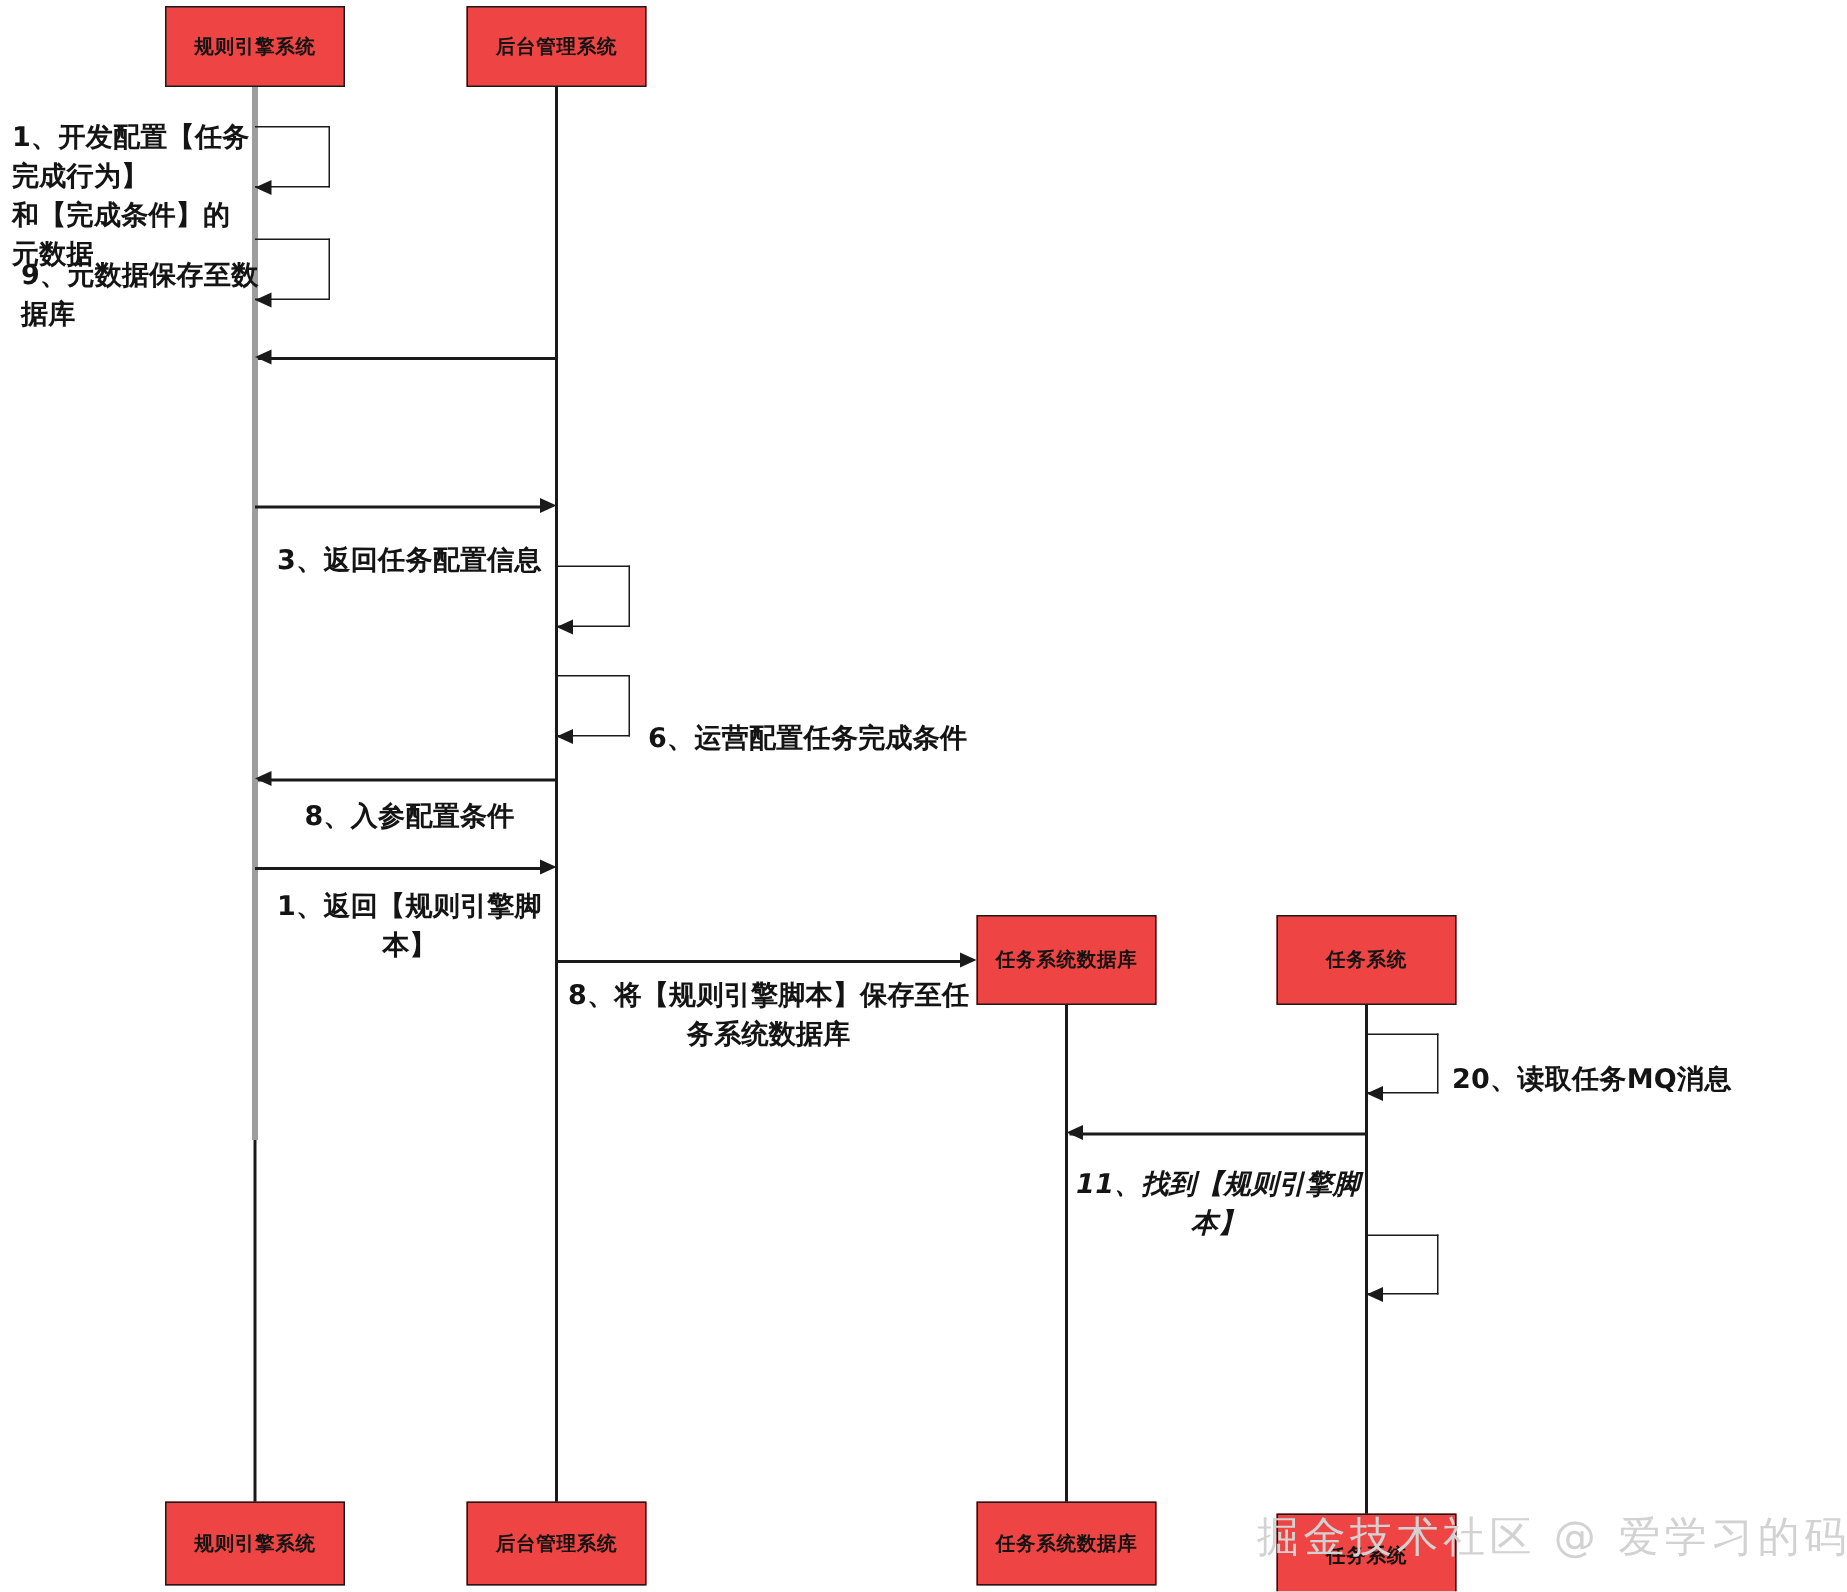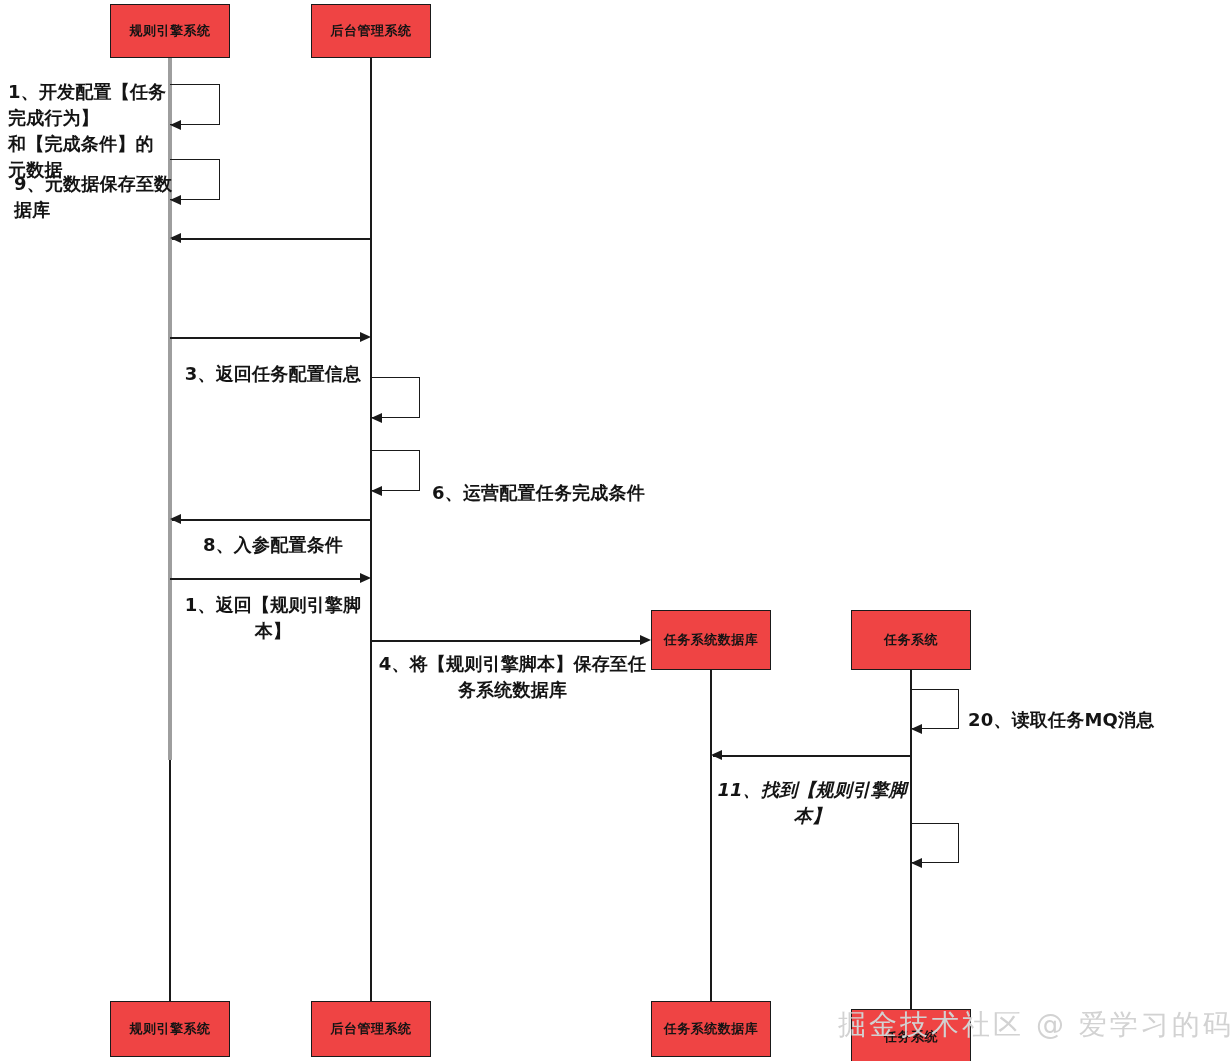--- a/index.html
+++ b/index.html
@@ -171,21 +171,21 @@
   <div class="msg-line" style="left:172px; top:519px; width:199px;"></div>
   <div class="arrowhead left" style="left:170px; top:514px;"></div>
   <div class="msg-label center" style="left:180px; top:532px; width:186px;">8、入参配置条件</div>
 
   <div class="msg-line" style="left:170px; top:578px; width:192px;"></div>
   <div class="arrowhead right" style="left:360px; top:573px;"></div>
   <div class="msg-label center" style="left:180px; top:592px; width:186px;">1、返回【规则引擎脚本】</div>
 
   <div class="msg-line" style="left:371px; top:640px; width:271px;"></div>
   <div class="arrowhead right" style="left:640px; top:635px;"></div>
-  <div class="msg-label center" style="left:375px; top:651px; width:275px;">4、将【规则引擎脚本】保存至任务系统数据库</div>
+  <div class="msg-label center" style="left:375px; top:651px; width:275px;">8、将【规则引擎脚本】保存至任务系统数据库</div>
 
   <div class="selfcall" style="left:911px; top:689px; width:48px; height:40px;"></div>
   <div class="arrowhead left" style="left:911px; top:724px;"></div>
   <div class="msg-label left" style="left:968px; top:707px; width:250px;">20、读取任务MQ消息</div>
 
   <div class="msg-line" style="left:713px; top:755px; width:198px;"></div>
   <div class="arrowhead left" style="left:711px; top:750px;"></div>
   <div class="msg-label center" style="left:714px; top:777px; width:196px;font-style:italic;">11、找到【规则引擎脚本】</div>
 
   <div class="selfcall" style="left:911px; top:823px; width:48px; height:40px;"></div>

